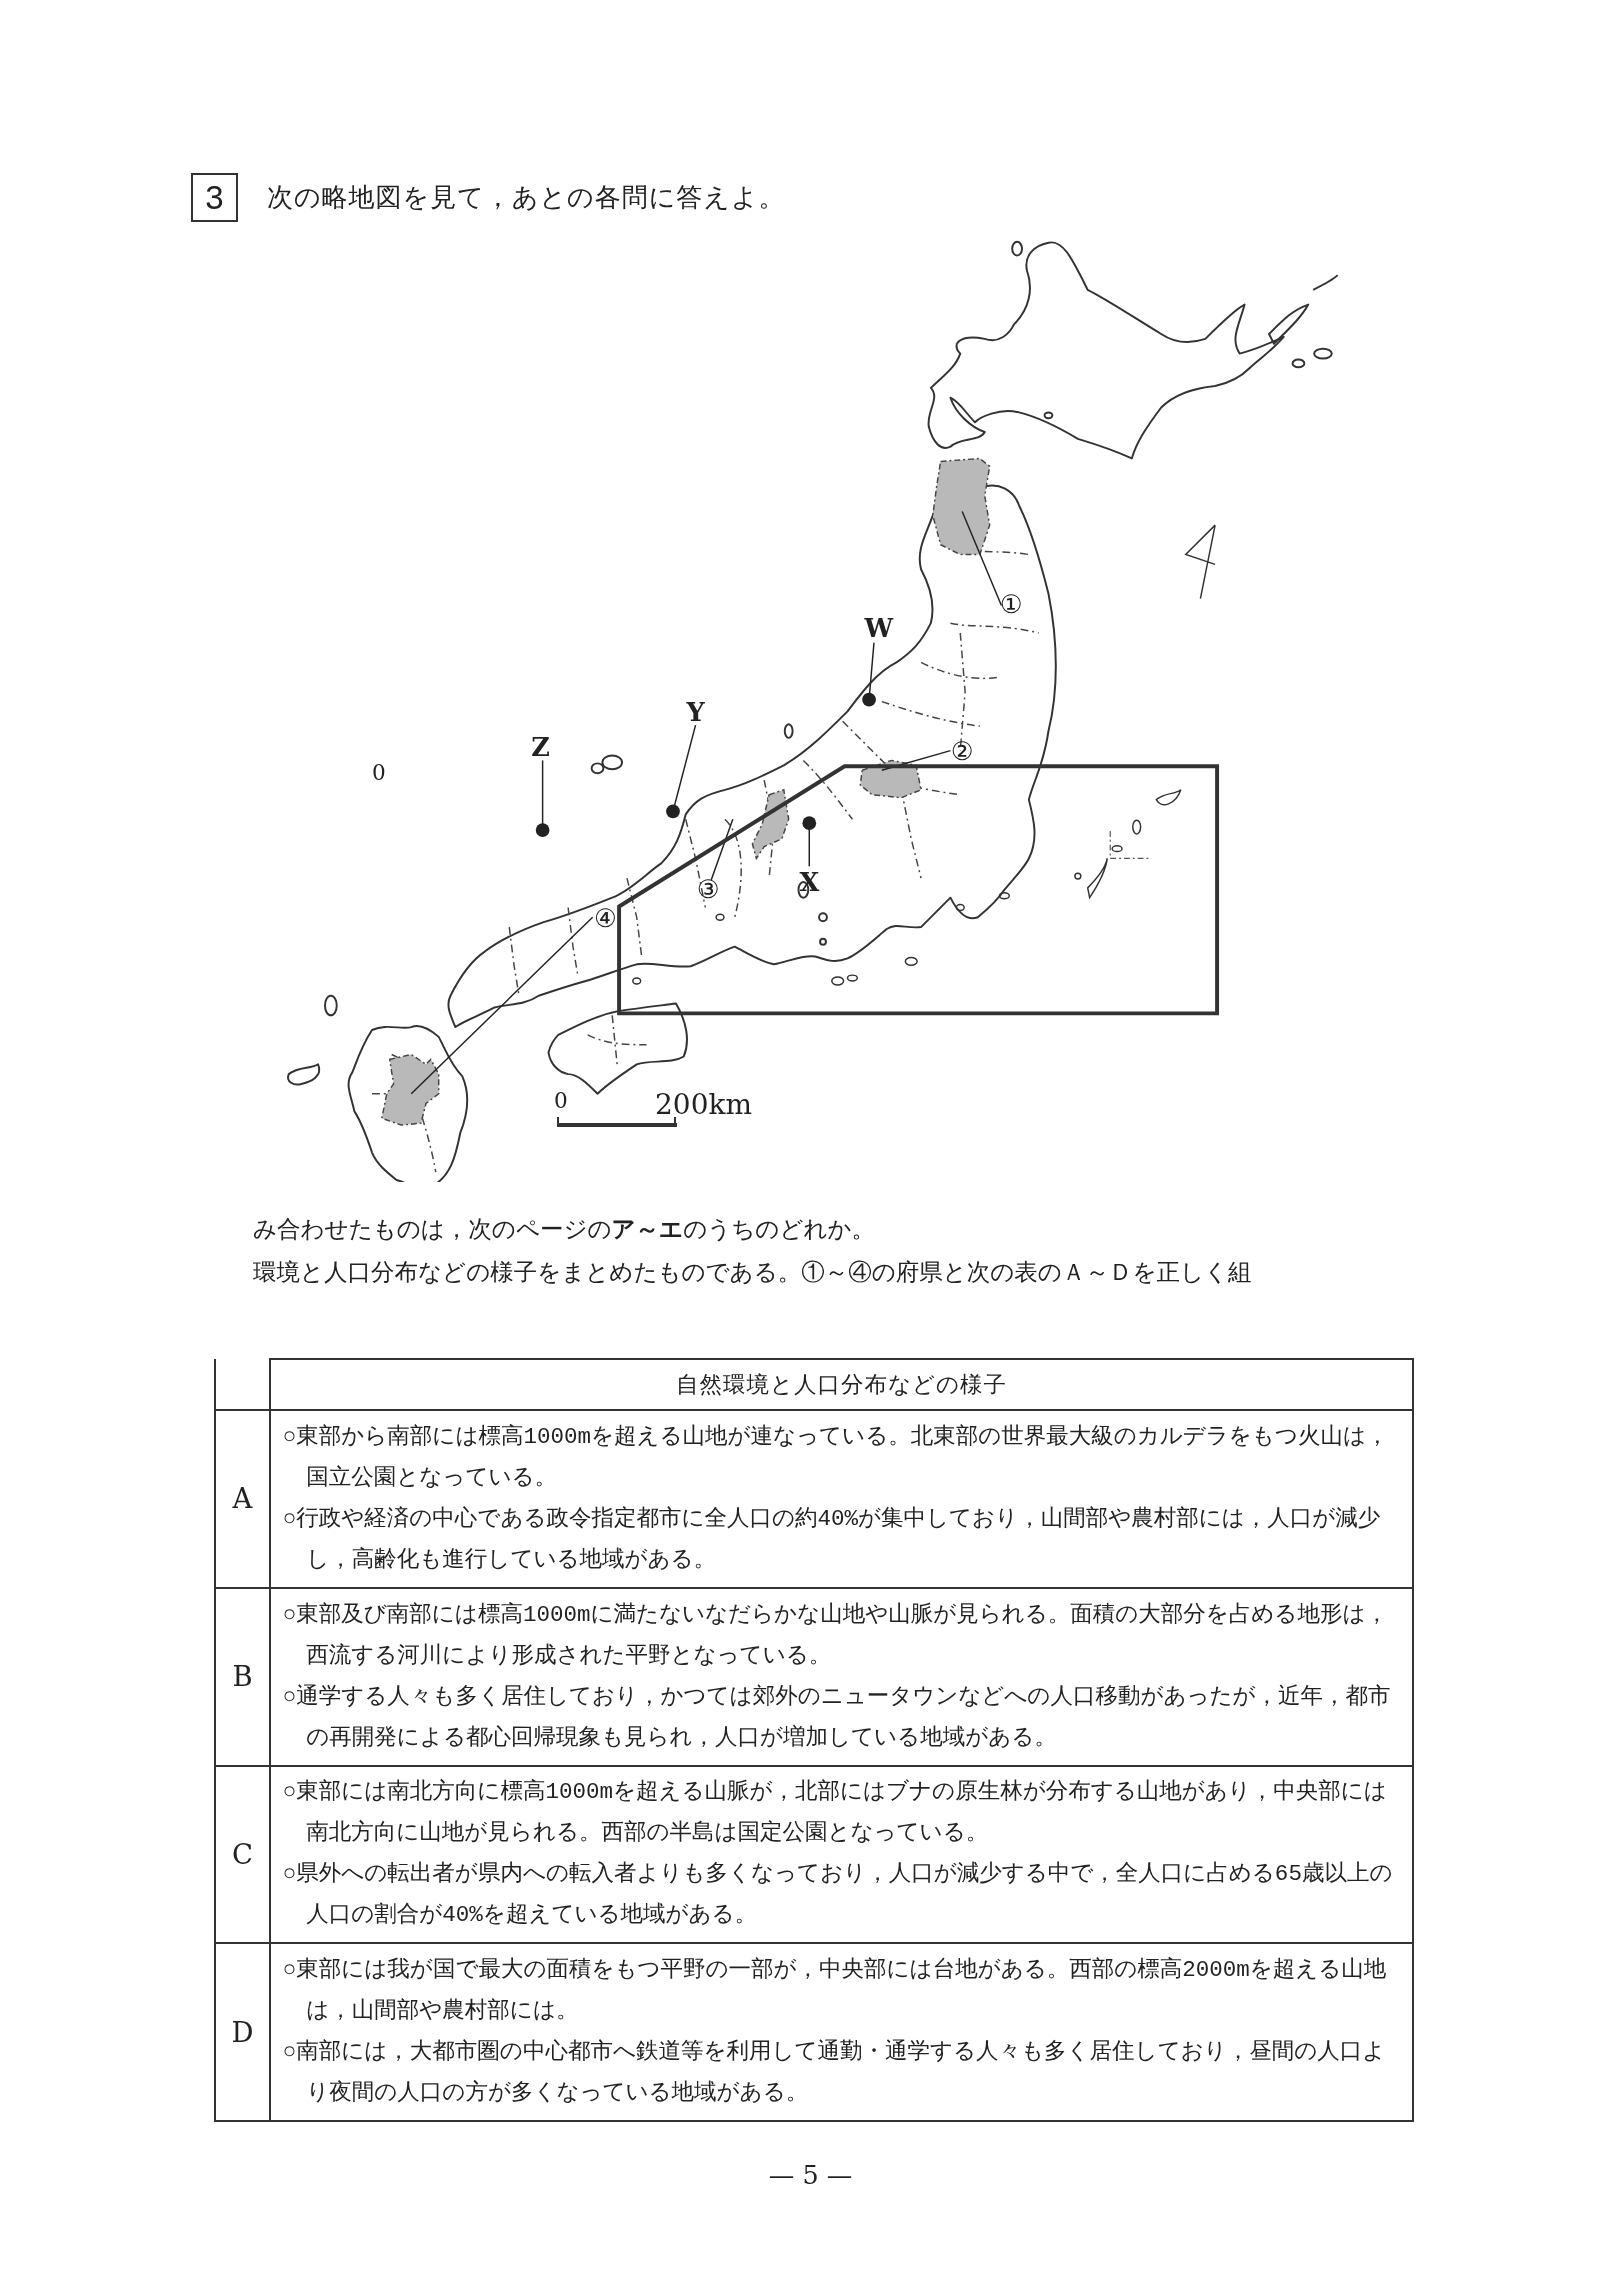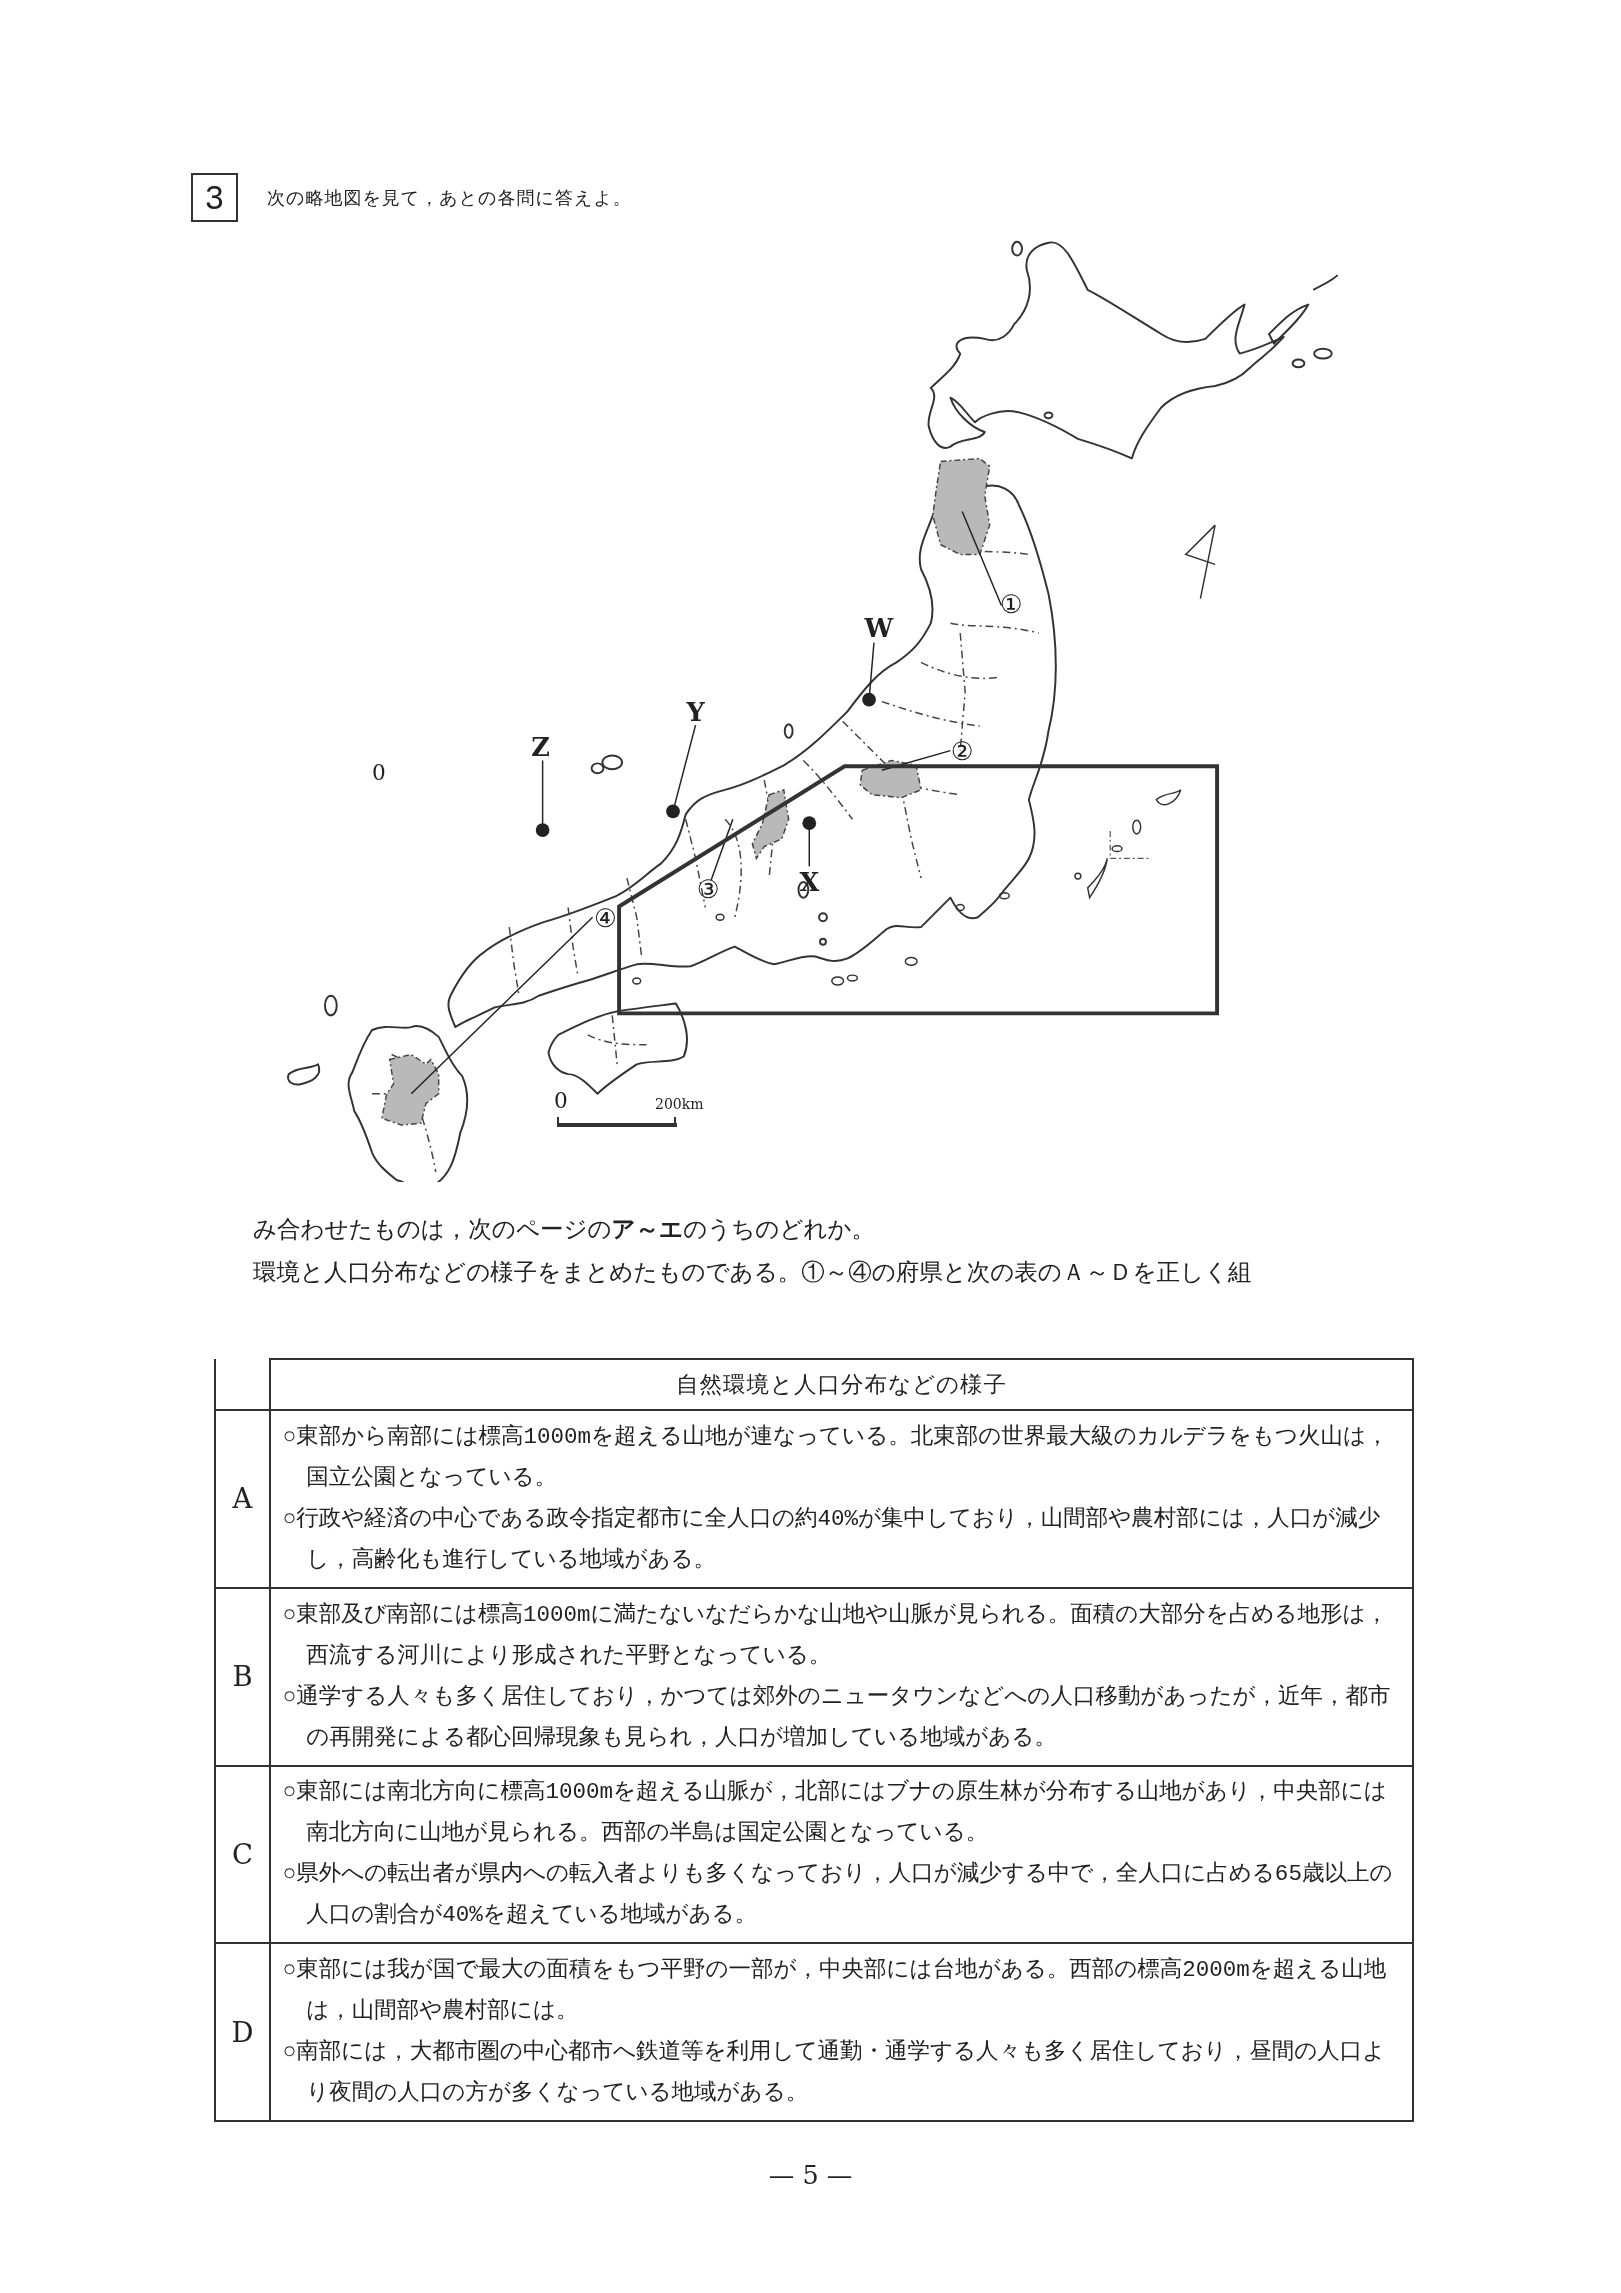--- a/index.html
+++ b/index.html
@@ -7,21 +7,21 @@
       width: 1621px; height: 2294px; position: relative; overflow: hidden;
       font-family: "DejaVu Serif", "Liberation Serif", serif;
       color: #222;
     }
     .q-header { position: absolute; left: 191px; top: 173px; display: flex; align-items: center; }
     .q-num {
       width: 43px; height: 45px; border: 2px solid #333;
       display: flex; align-items: center; justify-content: center;
       font-family: "Liberation Sans", sans-serif; font-size: 33px; color: #222;
     }
-    .q-instr { margin-left: 29px; font-size: 18px; letter-spacing: 1px; }
+    .q-instr { margin-left: 29px; font-size: 26px; letter-spacing: 1px; }
 
     .map { position: absolute; left: 274px; top: 231px; width: 1147px; height: 951px; }
     .map svg { width: 100%; height: 100%; }
 
     .mondai { position: absolute; left: 218px; top: 1208px; width: 1206px; font-size: 23.5px; line-height: 43px; }
     .mondai .line { white-space: nowrap; }
     .mondai .indent { padding-left: 35px; }
     .swatch { display: inline-block; width: 82px; height: 37px; background: #b9b9b9; vertical-align: middle; margin: 0 9.8px; }
     .b { font-weight: bold; }
 
@@ -162,21 +162,21 @@
     <g>
       <text x="100" y="560" font-family="DejaVu Serif, serif" font-size="22" fill="#222" transform="translate(0,0)">0</text>
     </g>
 
     <path d="M960,300 L930,330 L960,340 M960,300 L945,375" fill="none" stroke="#333" stroke-width="1.5"></path>
   </svg>
 </div>
 
 <div style="position:absolute;left:549px;top:1088px;width:137px;">
   <span style="position:absolute;left:4.9px;top:0;font-size:21.6px;">0</span>
-  <span style="position:absolute;left:106px;top:0;font-size:14px;margin-top:8px;">200km</span>
+  <span style="position:absolute;left:106px;top:0;font-size:28px;">200km</span>
   <div style="position:absolute;left:7.8px;top:35px;width:120px;height:3.9px;background:#333;"></div>
   <div style="position:absolute;left:7.8px;top:29px;width:2px;height:9.8px;background:#333;"></div>
   <div style="position:absolute;left:125px;top:29px;width:2px;height:9.8px;background:#333;"></div>
 </div>
 
 <div class="mondai">
   <div class="line indent">
     <span>み合わせたものは，次のページの</span><span class="b">ア～エ</span><span>のうちのどれか。</span>
   </div>
   <div class="line indent">環境と人口分布などの様子をまとめたものである。①～④の府県と次の表のＡ～Ｄを正しく組</div>

